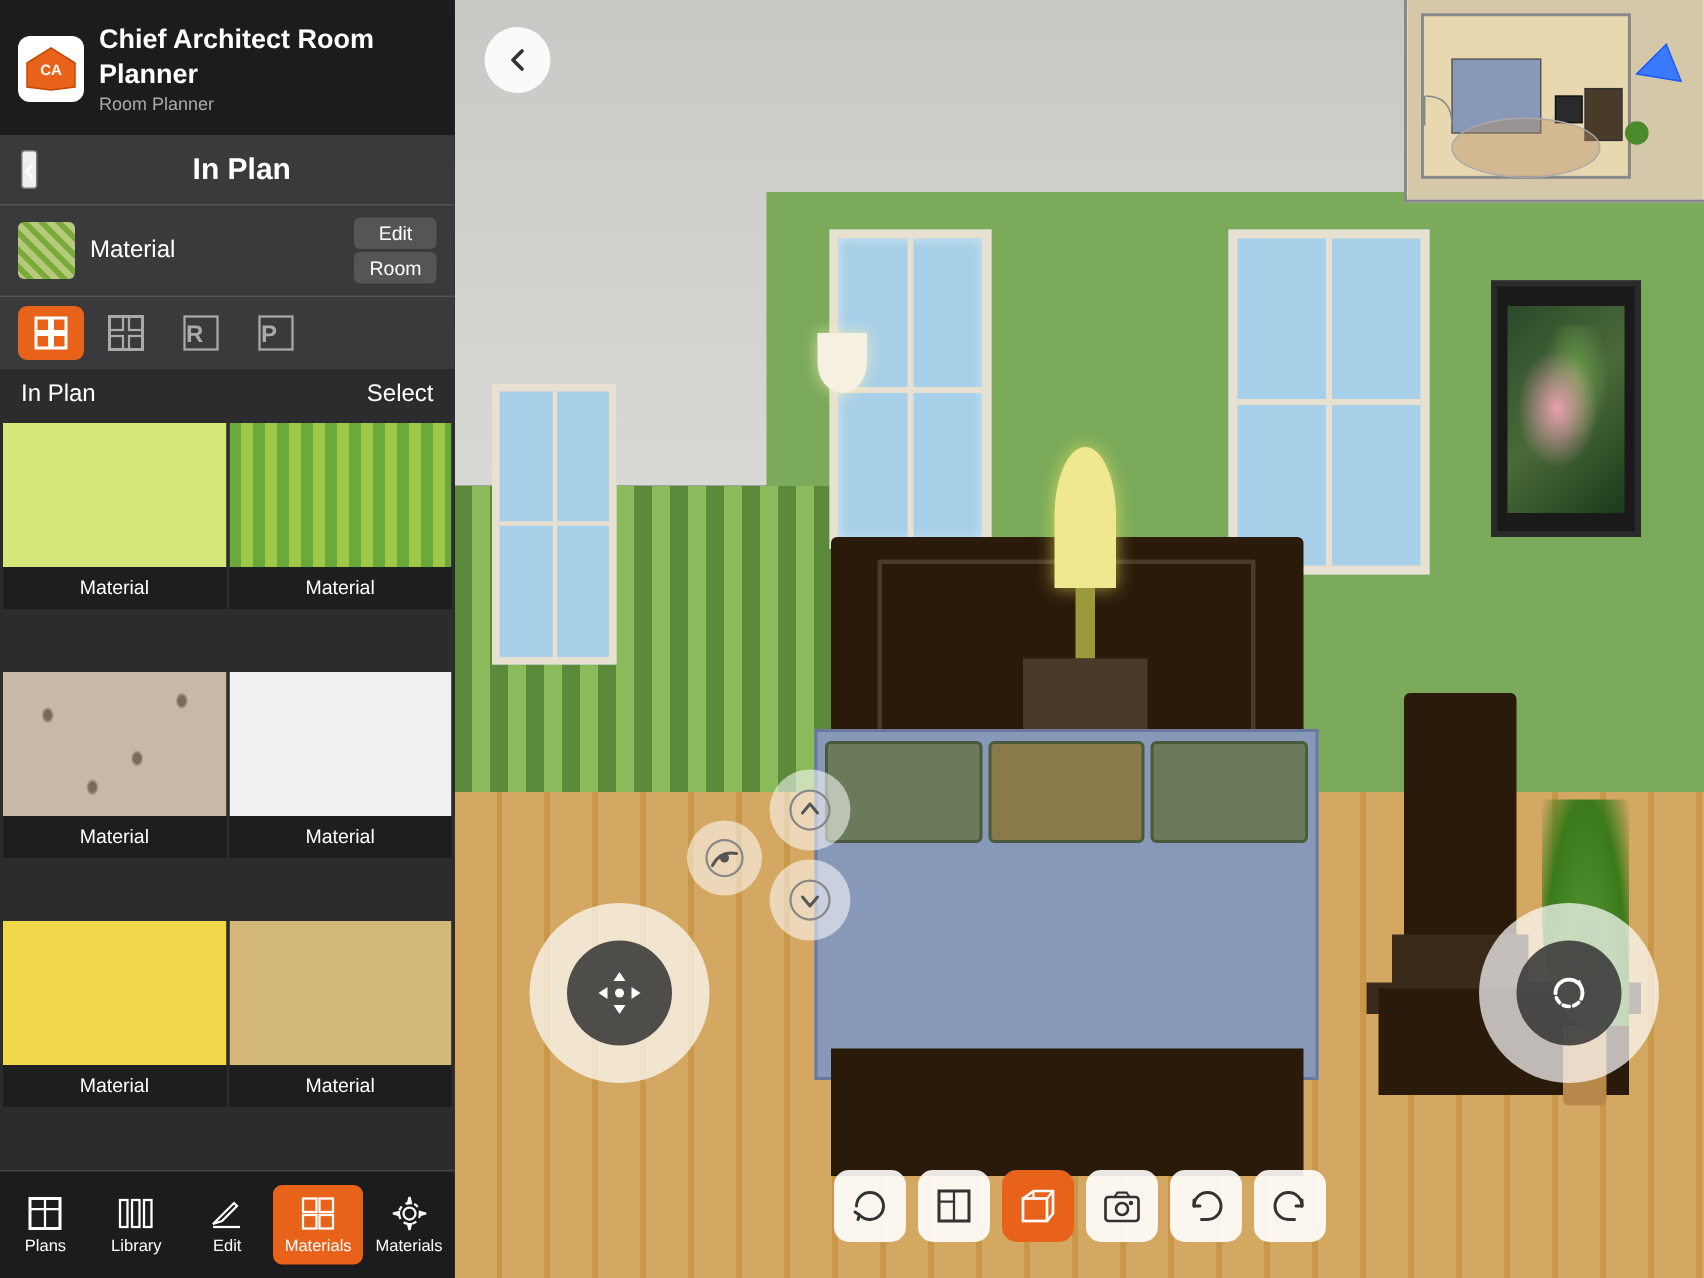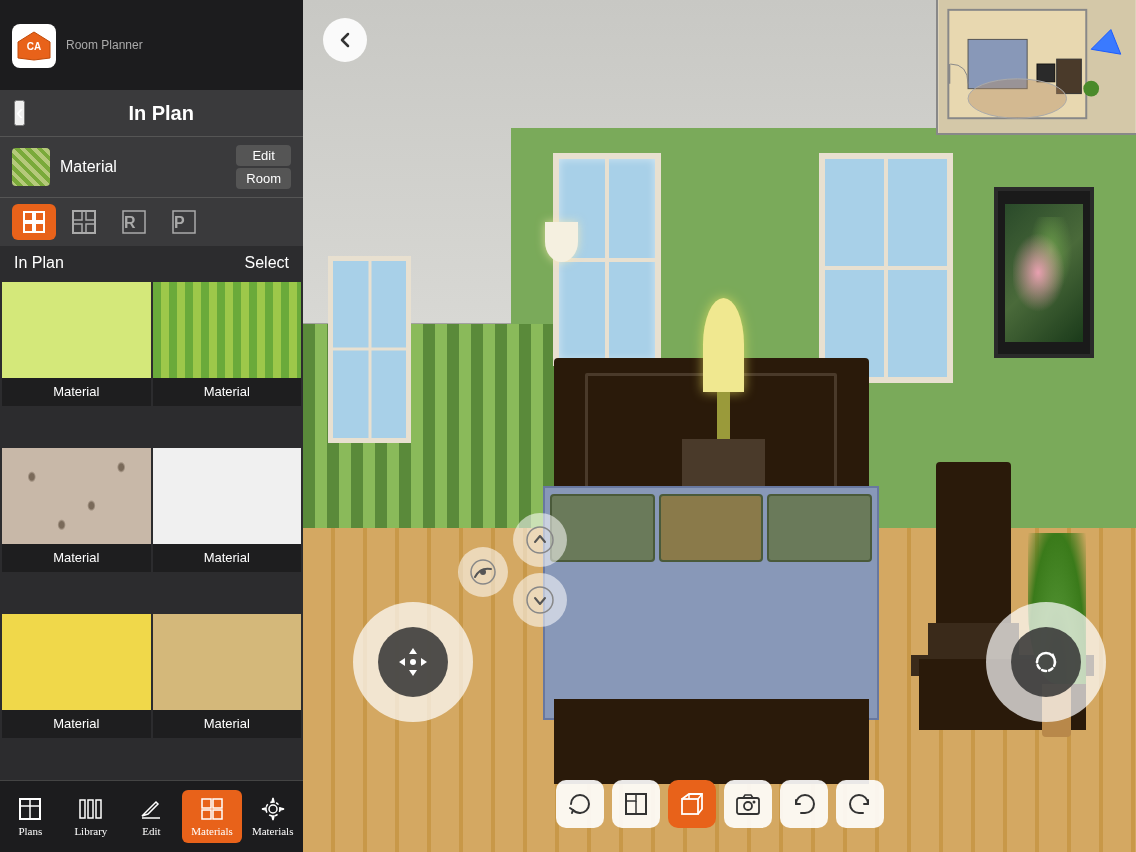--- a/index.html
+++ b/index.html
@@ -236,21 +236,21 @@
       flex-direction: column;
       align-items: center;
       gap: 3px;
       cursor: pointer;
       flex: 1;
       padding: 6px 0;
       border-radius: 6px;
     }
     .nav-item.active { background: #e8621a; }
     .nav-item svg { width: 26px; height: 26px; }
-    .nav-label { color: #fff; font-size: 11px; font-family: Liberation Serif, serif; }
+    .nav-label { color: #fff; font-size: 11px; }
 
     
     #view3d {
       position: absolute;
       left: 303px; top: 0;
       width: 833px;
       height: 852px;
       overflow: hidden;
     }
 
@@ -668,20 +668,21 @@
 
   <div id="logo-bar">
     <div id="logo-icon">
       <svg viewBox="0 0 36 36" xmlns="http://www.w3.org/2000/svg">
         <rect width="36" height="36" fill="#fff"></rect>
         <polygon points="18,4 34,14 34,30 18,32 2,30 2,14" fill="#e8621a" stroke="#c04a08" stroke-width="1"></polygon>
         <text x="18" y="22" text-anchor="middle" font-size="10" font-weight="bold" fill="#fff">CA</text>
       </svg>
     </div>
     <div id="logo-text">
+      <div id="logo-title">Chief Architect Room Planner</div>
       <div id="logo-subtitle">Room Planner</div>
     </div>
   </div>
 
   <div id="header-row">
     <button id="back-arrow">‹</button>
     <div id="header-title">In Plan</div>
   </div>
 
   <div id="material-row">

